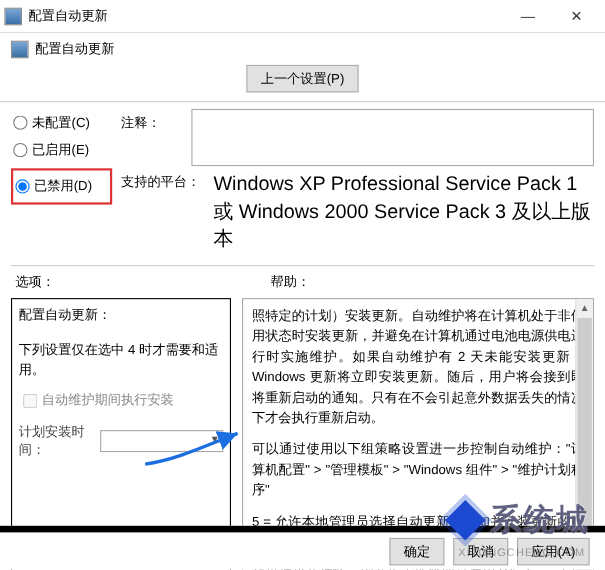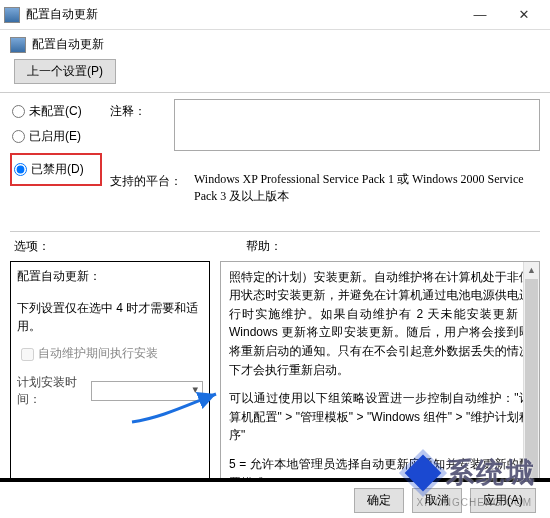--- a/index.html
+++ b/index.html
@@ -33,45 +33,45 @@
     display: flex; align-items: center; justify-content: center;
     font-size: 13px; color:#333;
   }
 
   .section-header {
     display:flex; align-items:center;
     padding: 6px 10px 2px 10px;
   }
   .section-header .ticon { width:16px;height:16px;background:linear-gradient(#7aa7d7,#3a6ea5);margin-right:6px;border:1px solid #888;}
   .nav-row {
-    display:flex; justify-content:space-between; gap:23px; padding:4px 14px 8px 14px;
+    display:flex; justify-content:center; gap:23px; padding:4px 14px 8px 14px;
     border-bottom:1px solid #ccc;
   }
   .btn {
     border:1px solid #adadad; background:#e1e1e1;
     padding:3px 12px; font-size:12px;
   }
 
   .config-area {
     display:flex; padding:6px 10px 4px 10px;
     gap:8px;
   }
   .radios { width:92px; }
   .radio-box { border:2px solid #d33; padding:2px 2px 2px 0; margin-top:4px;}
   .radio-row { display:flex; align-items:center; padding:4px 0; font-size:12px; white-space:nowrap;}
   .radio-row input { margin:0 4px 0 2px; }
   .right-col { flex:1; }
-  .field-row { display:flex; margin-bottom:20px;font-family:Liberation Serif, serif;}
+  .field-row { display:flex; margin-bottom:4px;}
   .field-label { width:64px; padding-top:4px;}
   .comment-box {
     flex:1; height:52px; border:1px solid #a9a9a9; background:#fff;
     resize:none; font-family:inherit; font-size:12px; padding:2px;
   }
   .platform-label { width:84px; padding-top:2px;}
-  .platform-text { flex:1; font-size:12px; line-height:1.4;}
+  .platform-text { flex:1; font-size:18px; line-height:1.4;}
 
   .hr { border-top:1px solid #ccc; margin:2px 10px 4px 10px;}
 
   .lower-headers {
     display:flex; padding:2px 14px; gap:32px;
   }
   .lower-headers .lh-left { width:200px; }
   .lower-headers .lh-right { flex:1; }
 
   .lower {
@@ -124,21 +124,21 @@
     left:130px; top:388px;
     width:90px; height:40px;
     pointer-events:none;
   }
 
   .bottom-bar {
     position:absolute; left:0; right:0; bottom:0;
     height:40px;
     display:flex; justify-content:flex-end; align-items:center;
     gap:8px; padding:0 14px;
-    border-top:4px solid #000000;
+    border-top:6px solid #000000;
     background:#fff;
   }
 
   .watermark {
     position:absolute;
     right:14px; bottom:26px;
     font-size:28px; font-weight:700;
     color:rgba(10,10,60,0.65);
     letter-spacing:2px;
     display:flex; align-items:center;

